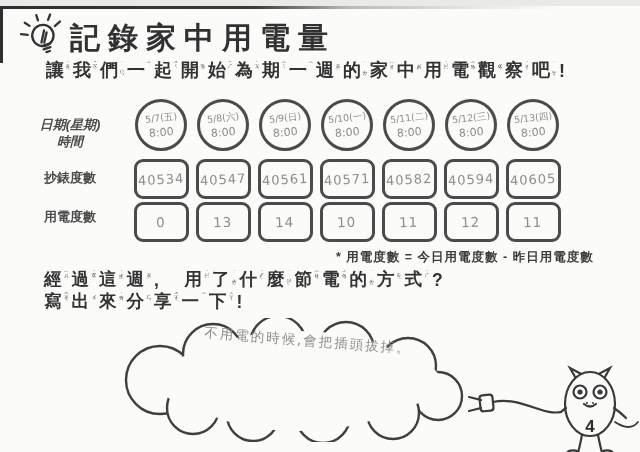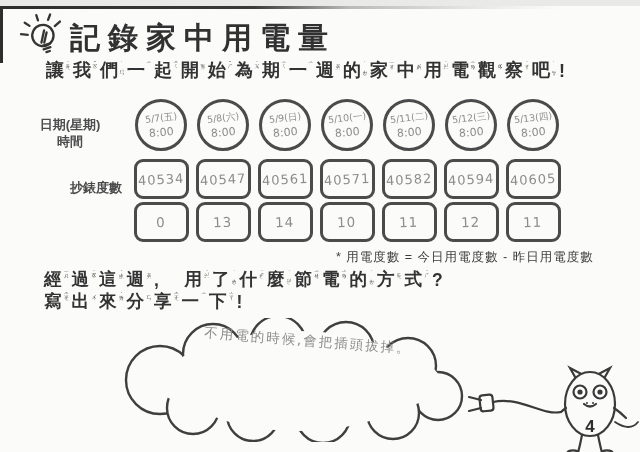--- a/index.html
+++ b/index.html
@@ -31,22 +31,22 @@
   }
   .subtitle{left:46px;top:52px;}
   .subtitle .ch{font-size:18px;}
   .q1{left:44px;top:261px;}
   .q2{left:44px;top:283px;}
   .q1 .ch,.q2 .ch{font-size:17.5px;letter-spacing:1px;}
 
   
   .rowlabel{position:absolute;left:18px;width:104px;text-align:center;
     font-size:13px;font-weight:bold;color:#4c4c4c;line-height:1.3;}
-  .rl-date{top:111px;}
-  .rl-meter{top:174px;text-align:right;}
+  .rl-date{top:111px;font-style:italic;}
+  .rl-meter{top:164px;}
   .rl-usage{top:203px;}
 
   
   .cols{position:absolute;left:130px;top:93px;display:flex;}
   .col{width:62px;display:flex;flex-direction:column;align-items:center;}
   .circle{
     width:52px;height:52px;border:3px solid #4b4b4b;border-radius:50%;
     box-sizing:border-box;display:flex;flex-direction:column;
     align-items:center;justify-content:center;background:#fbfbf9;
   }
@@ -57,21 +57,21 @@
   }
   .mbox{margin-top:8px;}
   .ubox{margin-top:3px;}
   .hw{font-family:"DejaVu Sans",sans-serif;color:#8d8d8d;}
   .hw-date{font-size:9.5px;transform:rotate(-7deg);white-space:nowrap;}
   .hw-time{font-size:11px;transform:rotate(-5deg);margin-top:1px;}
   .hw-meter{font-size:13px;transform:rotate(-3deg);letter-spacing:1px;}
   .hw-usage{font-size:13.5px;transform:rotate(-2deg);letter-spacing:1px;}
 
   .footnote{position:absolute;left:336px;top:243px;font-size:12.5px;
-    font-weight:normal;color:#3c3c3c;letter-spacing:1px;}
+    font-weight:bold;color:#3c3c3c;letter-spacing:1px;}
 
   
   .cloud-wrap{position:absolute;left:108px;top:312px;}
   .cloud-answer{
     position:absolute;left:204px;top:329px;width:280px;
     font-family:"DejaVu Sans",sans-serif;font-size:13.5px;color:#8d8d8d;
     letter-spacing:2px;transform:rotate(4.5deg);white-space:nowrap;
   }
 
   
@@ -205,20 +205,21 @@
         <span class="ch">!</span>
         <span class="zy"></span>
       </span>
     </div>
 
   <div class="rowlabel rl-date">
     <span>日期(星期)</span><br>
     <span>時間</span>
   </div>
   <div class="rowlabel rl-meter">抄錶度數</div>
+  <div class="rowlabel rl-usage">用電度數</div>
 
   <div class="cols">
 
       <div class="col">
         <div class="circle">
           <span class="hw hw-date">5/7(五)</span>
           <span class="hw hw-time">8:00</span>
         </div>
         <div class="mbox">
           <span class="hw hw-meter">40534</span>

